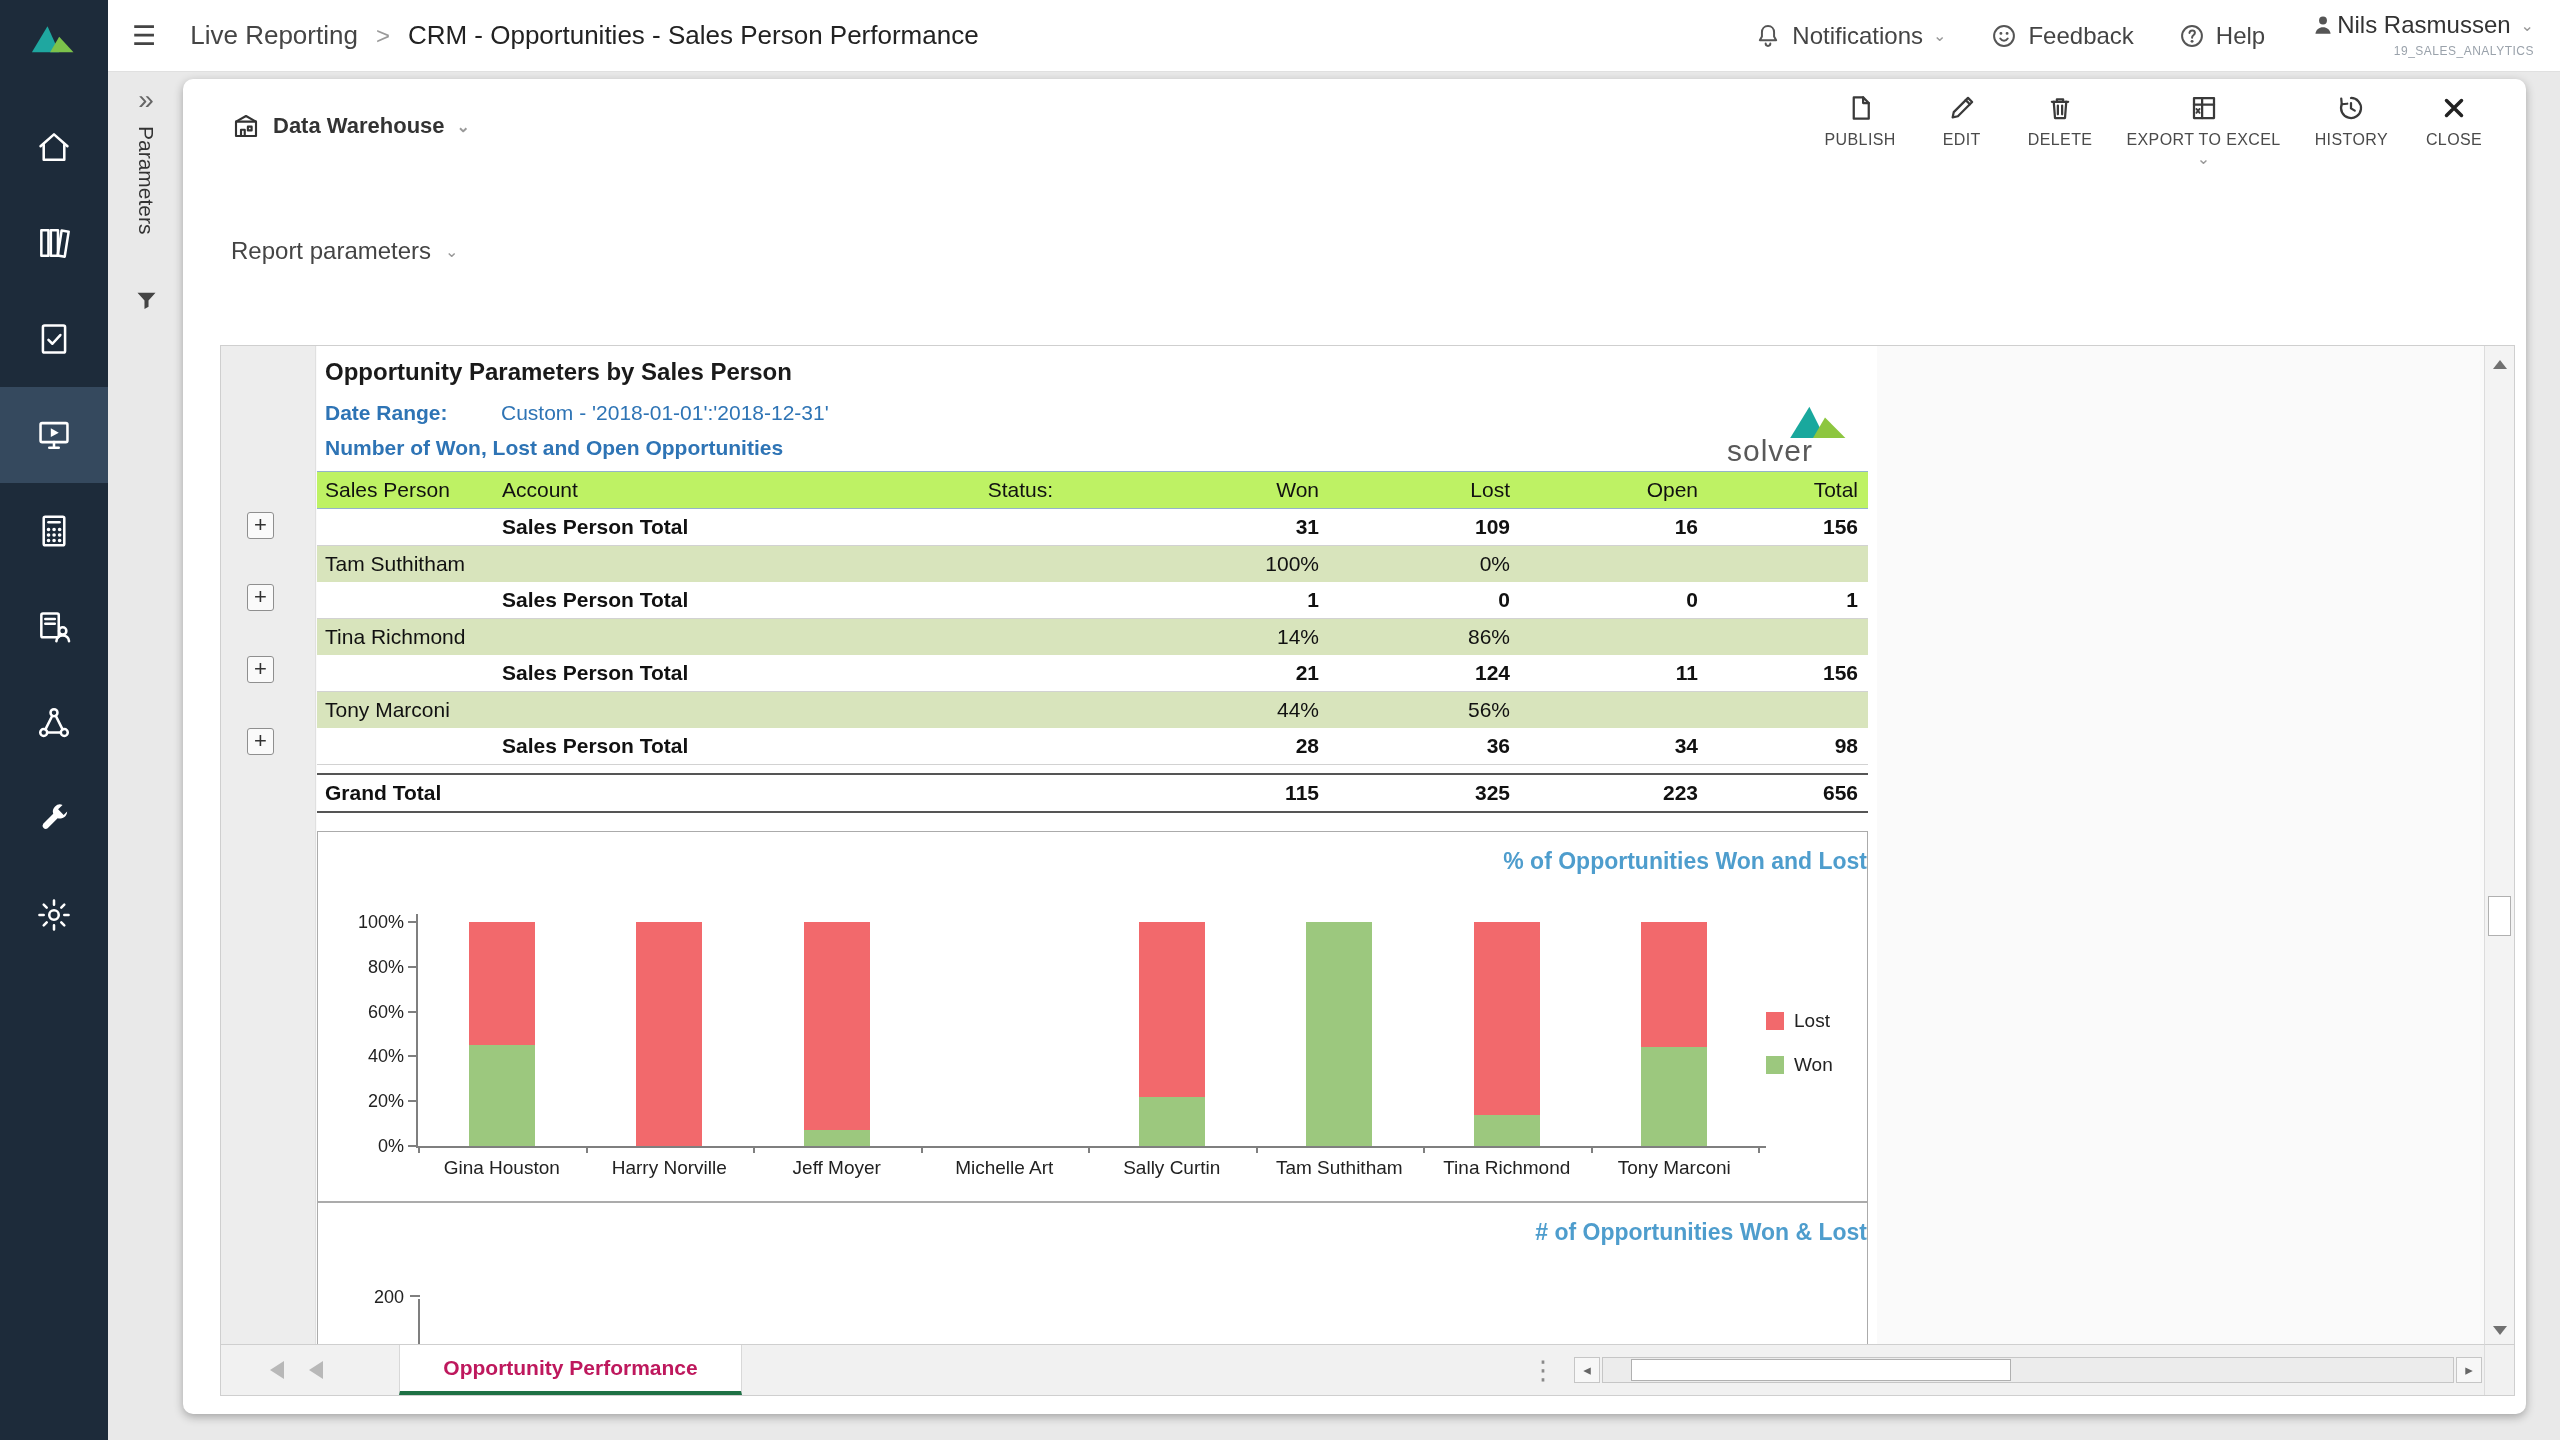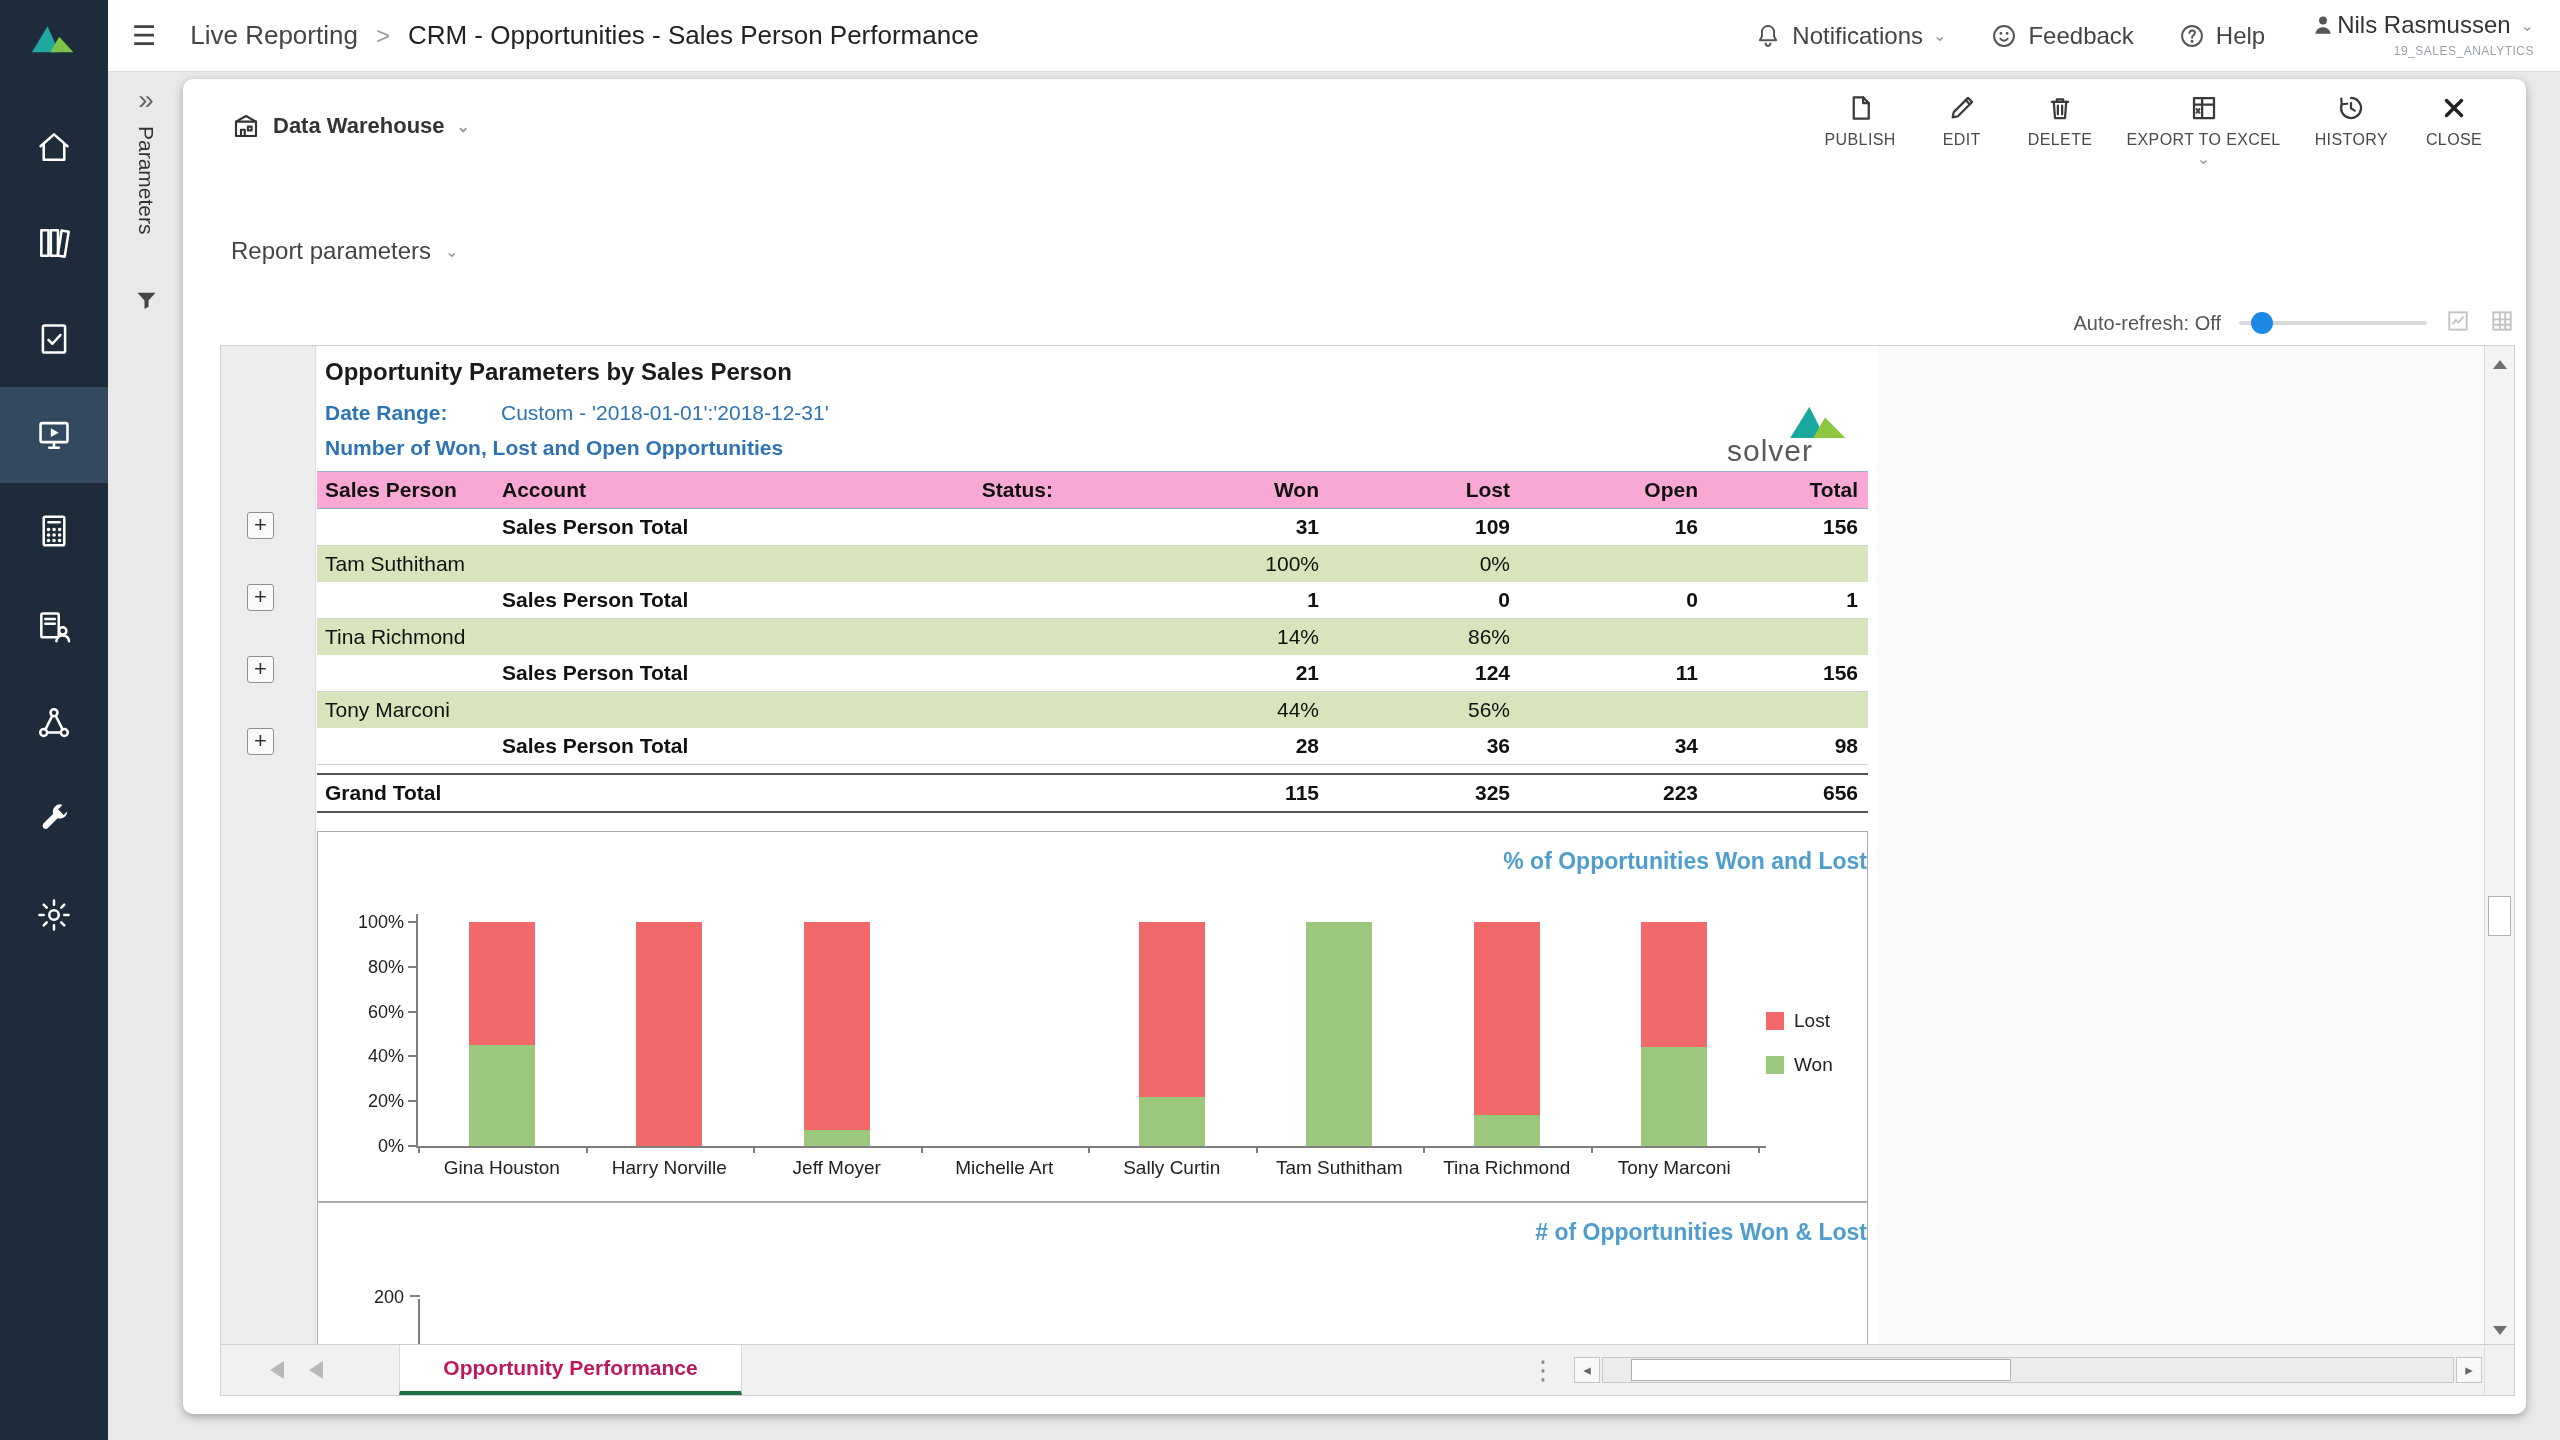--- a/index.html
+++ b/index.html
@@ -64,21 +64,21 @@
   .r-title{position:absolute;top:12px;left:8px;font-size:24px;font-weight:bold;color:#1a1a1a}
   .r-dates{position:absolute;top:55px;left:8px;font-size:21px;color:#2e74b5}
   .r-dates .lbl{font-weight:bold;display:inline-block;width:176px}
   .r-sub{position:absolute;top:90px;left:8px;font-size:21px;font-weight:bold;color:#2e74b5}
   .rlogo{position:absolute;top:56px;right:12px;width:190px;text-align:center}
   .rlogo svg{width:76px;height:36px;display:block;margin-left:auto;margin-right:8px}
   .rlogo .ltxt{font-size:30px;color:#595959;line-height:26px;letter-spacing:1px}
 
   
   .rtable{position:absolute;top:125px;left:0;width:1551px}
-  .thead{display:flex;background:#f9a8d4;font-weight:bold;border-top:1px solid #95b3cd;border-bottom:1px solid #95b3cd}
+  .thead{display:flex;background:#bef264;font-weight:normal;border-top:1px solid #95b3cd;border-bottom:1px solid #95b3cd}
   .trow{display:flex}
   .cell{height:36px;line-height:36px;font-size:21px;color:#111;overflow:hidden;white-space:nowrap}
   .c1{width:175px;padding-left:8px}.c2{width:424px;padding-left:10px}.c3{width:147px}
   .c4{width:266px}.c5{width:191px}.c6{width:188px}.c7{width:160px}
   .num{text-align:right;padding-right:10px}
   .trow.person{background:#d8e4bc}
   .trow.total{border-bottom:1px solid #d2d2d2}
   .trow.total .c2,.trow.total .num{font-weight:bold}
   .trow.grand{font-weight:bold;border-top:2px solid #555;border-bottom:2px solid #555;margin-top:8px}
 
@@ -300,34 +300,20 @@
         <span class="albl">CLOSE</span>
       </div>
     </div>
   </div>
 
   <div class="rp">
     <span>Report parameters</span>
     <span class="caret">⌄</span>
   </div>
 
-  <div class="autorefresh">
-    <span class="ar-label">Auto-refresh: Off</span>
-    <div class="ar-slider">
-        <div class="ar-dot"></div>
-      </div>
-    <span class="ar-ic"><svg viewBox="0 0 24 24">
-          <rect x="4" y="4" width="16" height="16"></rect>
-          <path d="M7 15l3-4 2.5 2.5L17 8"></path>
-        </svg></span>
-    <span class="ar-ic"><svg viewBox="0 0 24 24">
-          <rect x="4" y="4" width="16" height="16"></rect>
-          <path d="M4 10.5h16M4 15.5h16M10 4v16M15 4v16"></path>
-        </svg></span>
-  </div>
 
   <div class="viewport">
     <div class="vp-content">
       <div class="gutter">
           <div class="plus" style="top: 166px;">+</div>
           <div class="plus" style="top: 238px;">+</div>
           <div class="plus" style="top: 310px;">+</div>
           <div class="plus" style="top: 382px;">+</div>
         </div>
       <div class="report-page">

